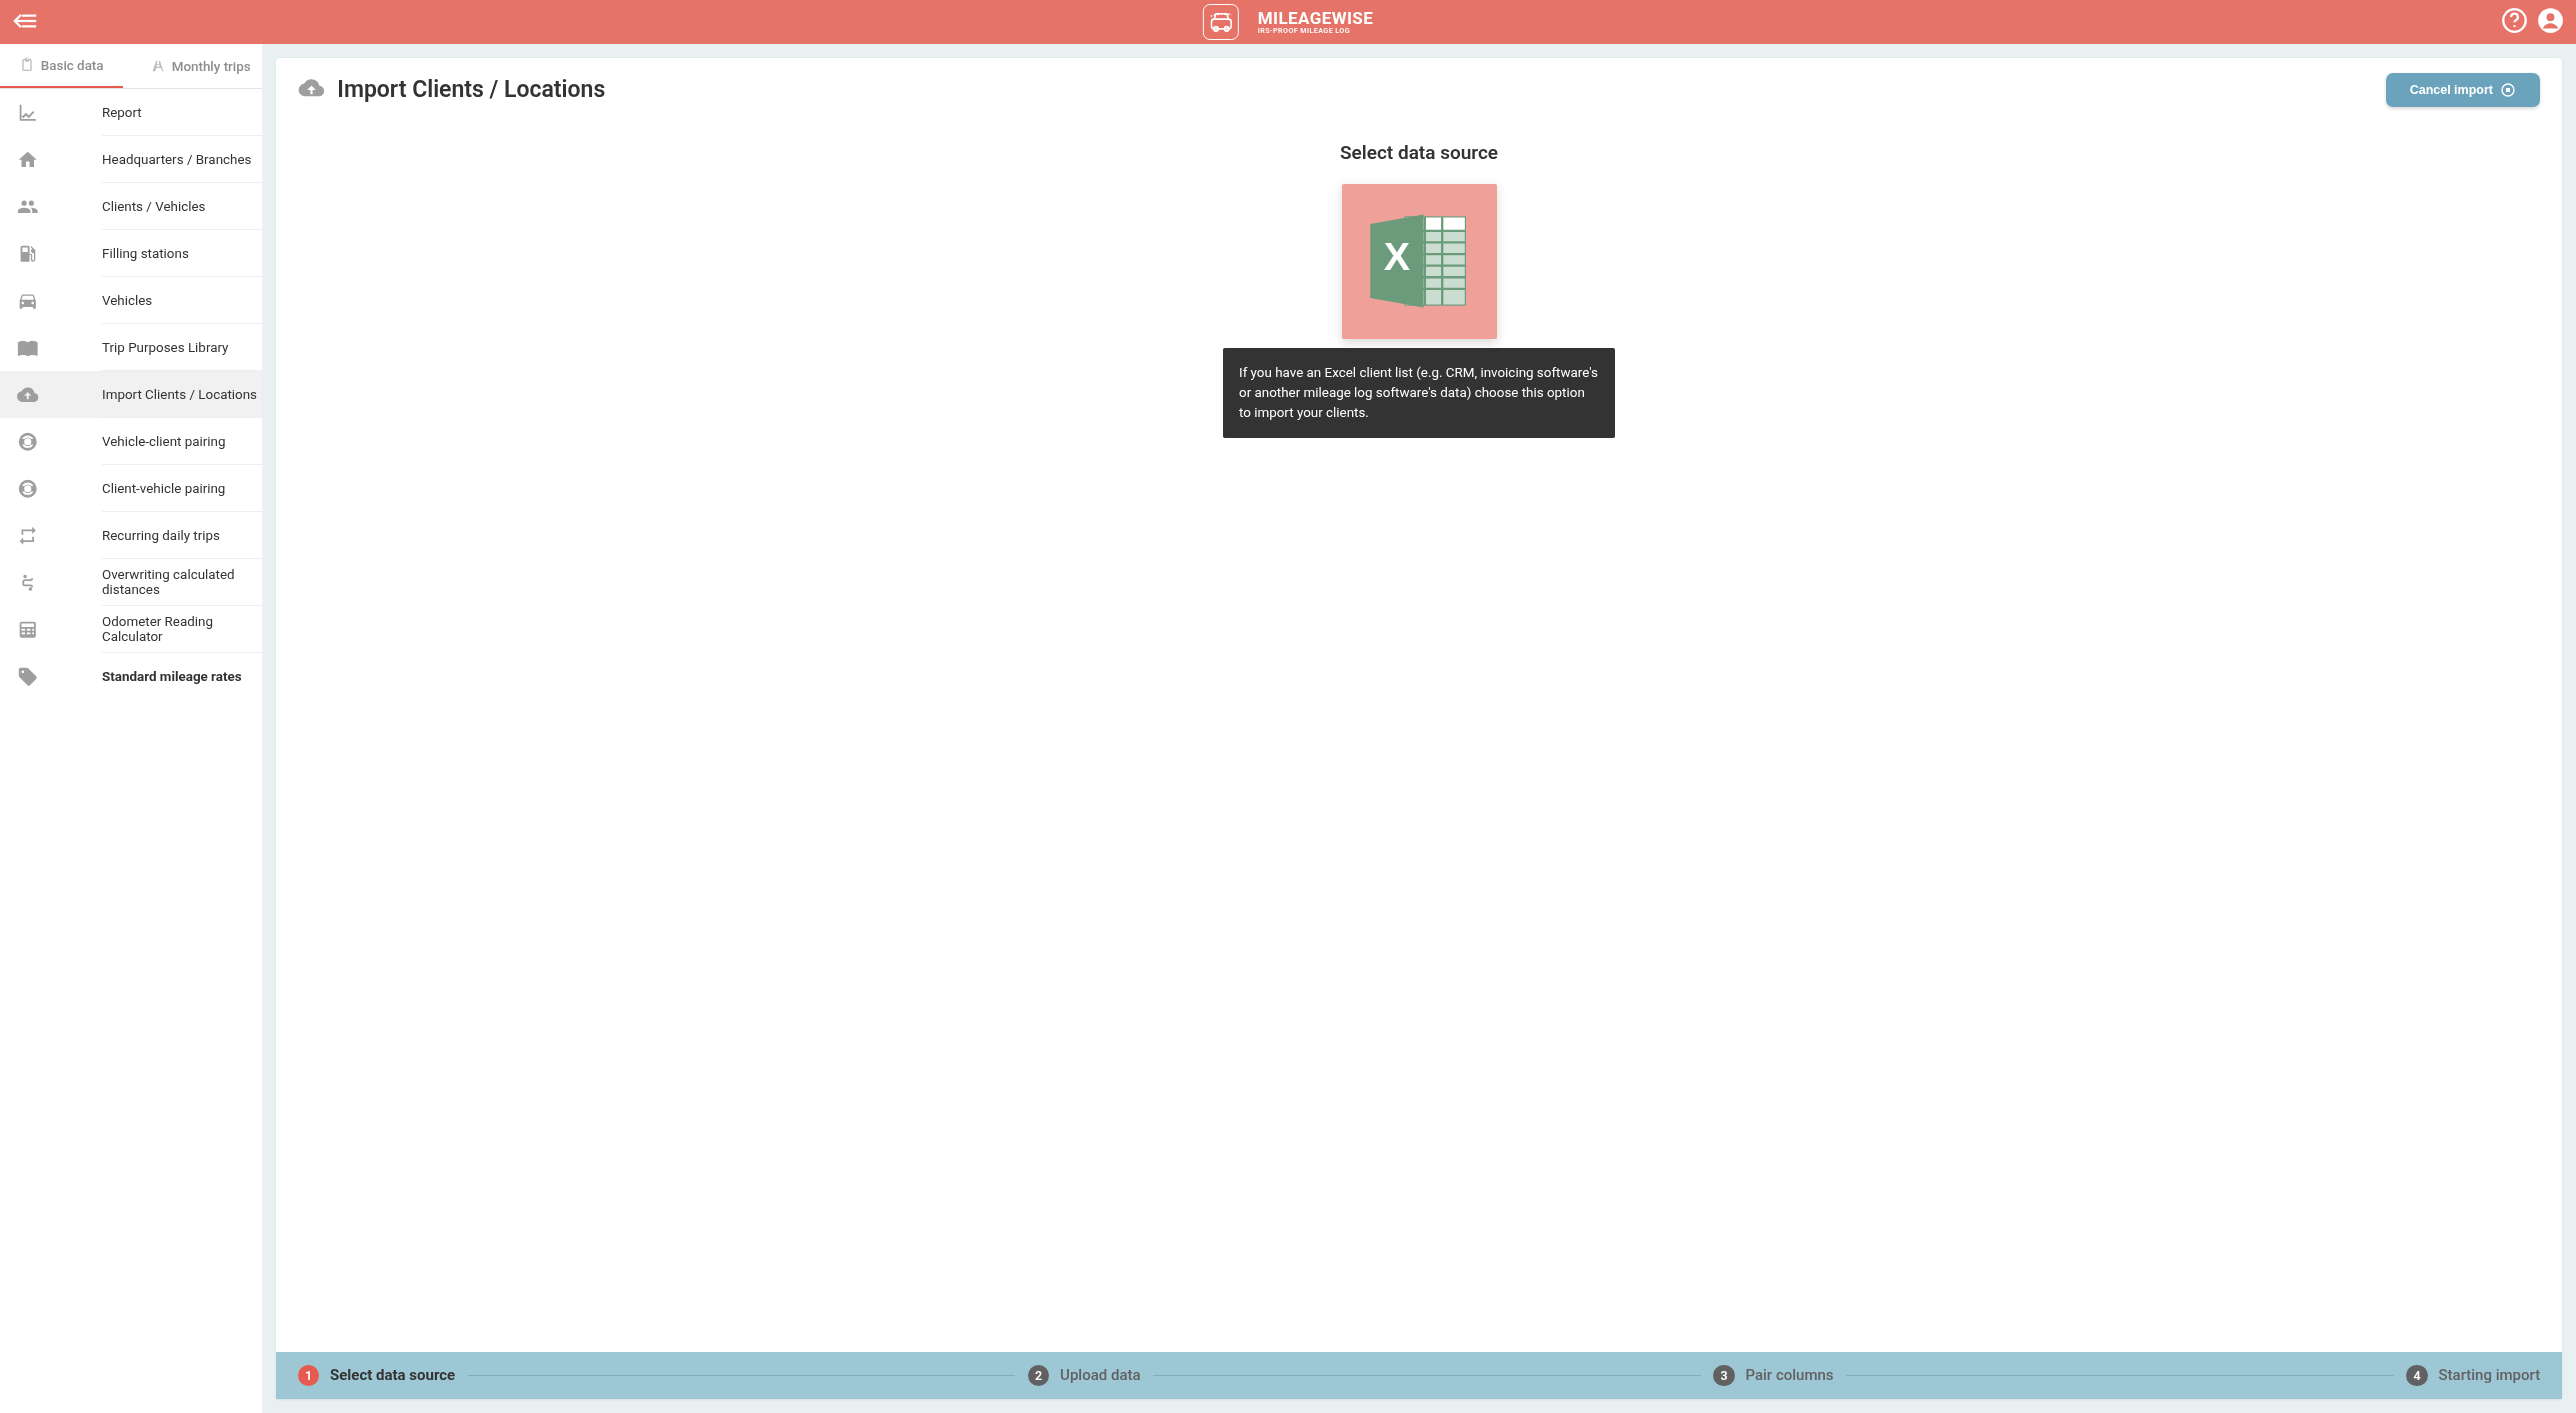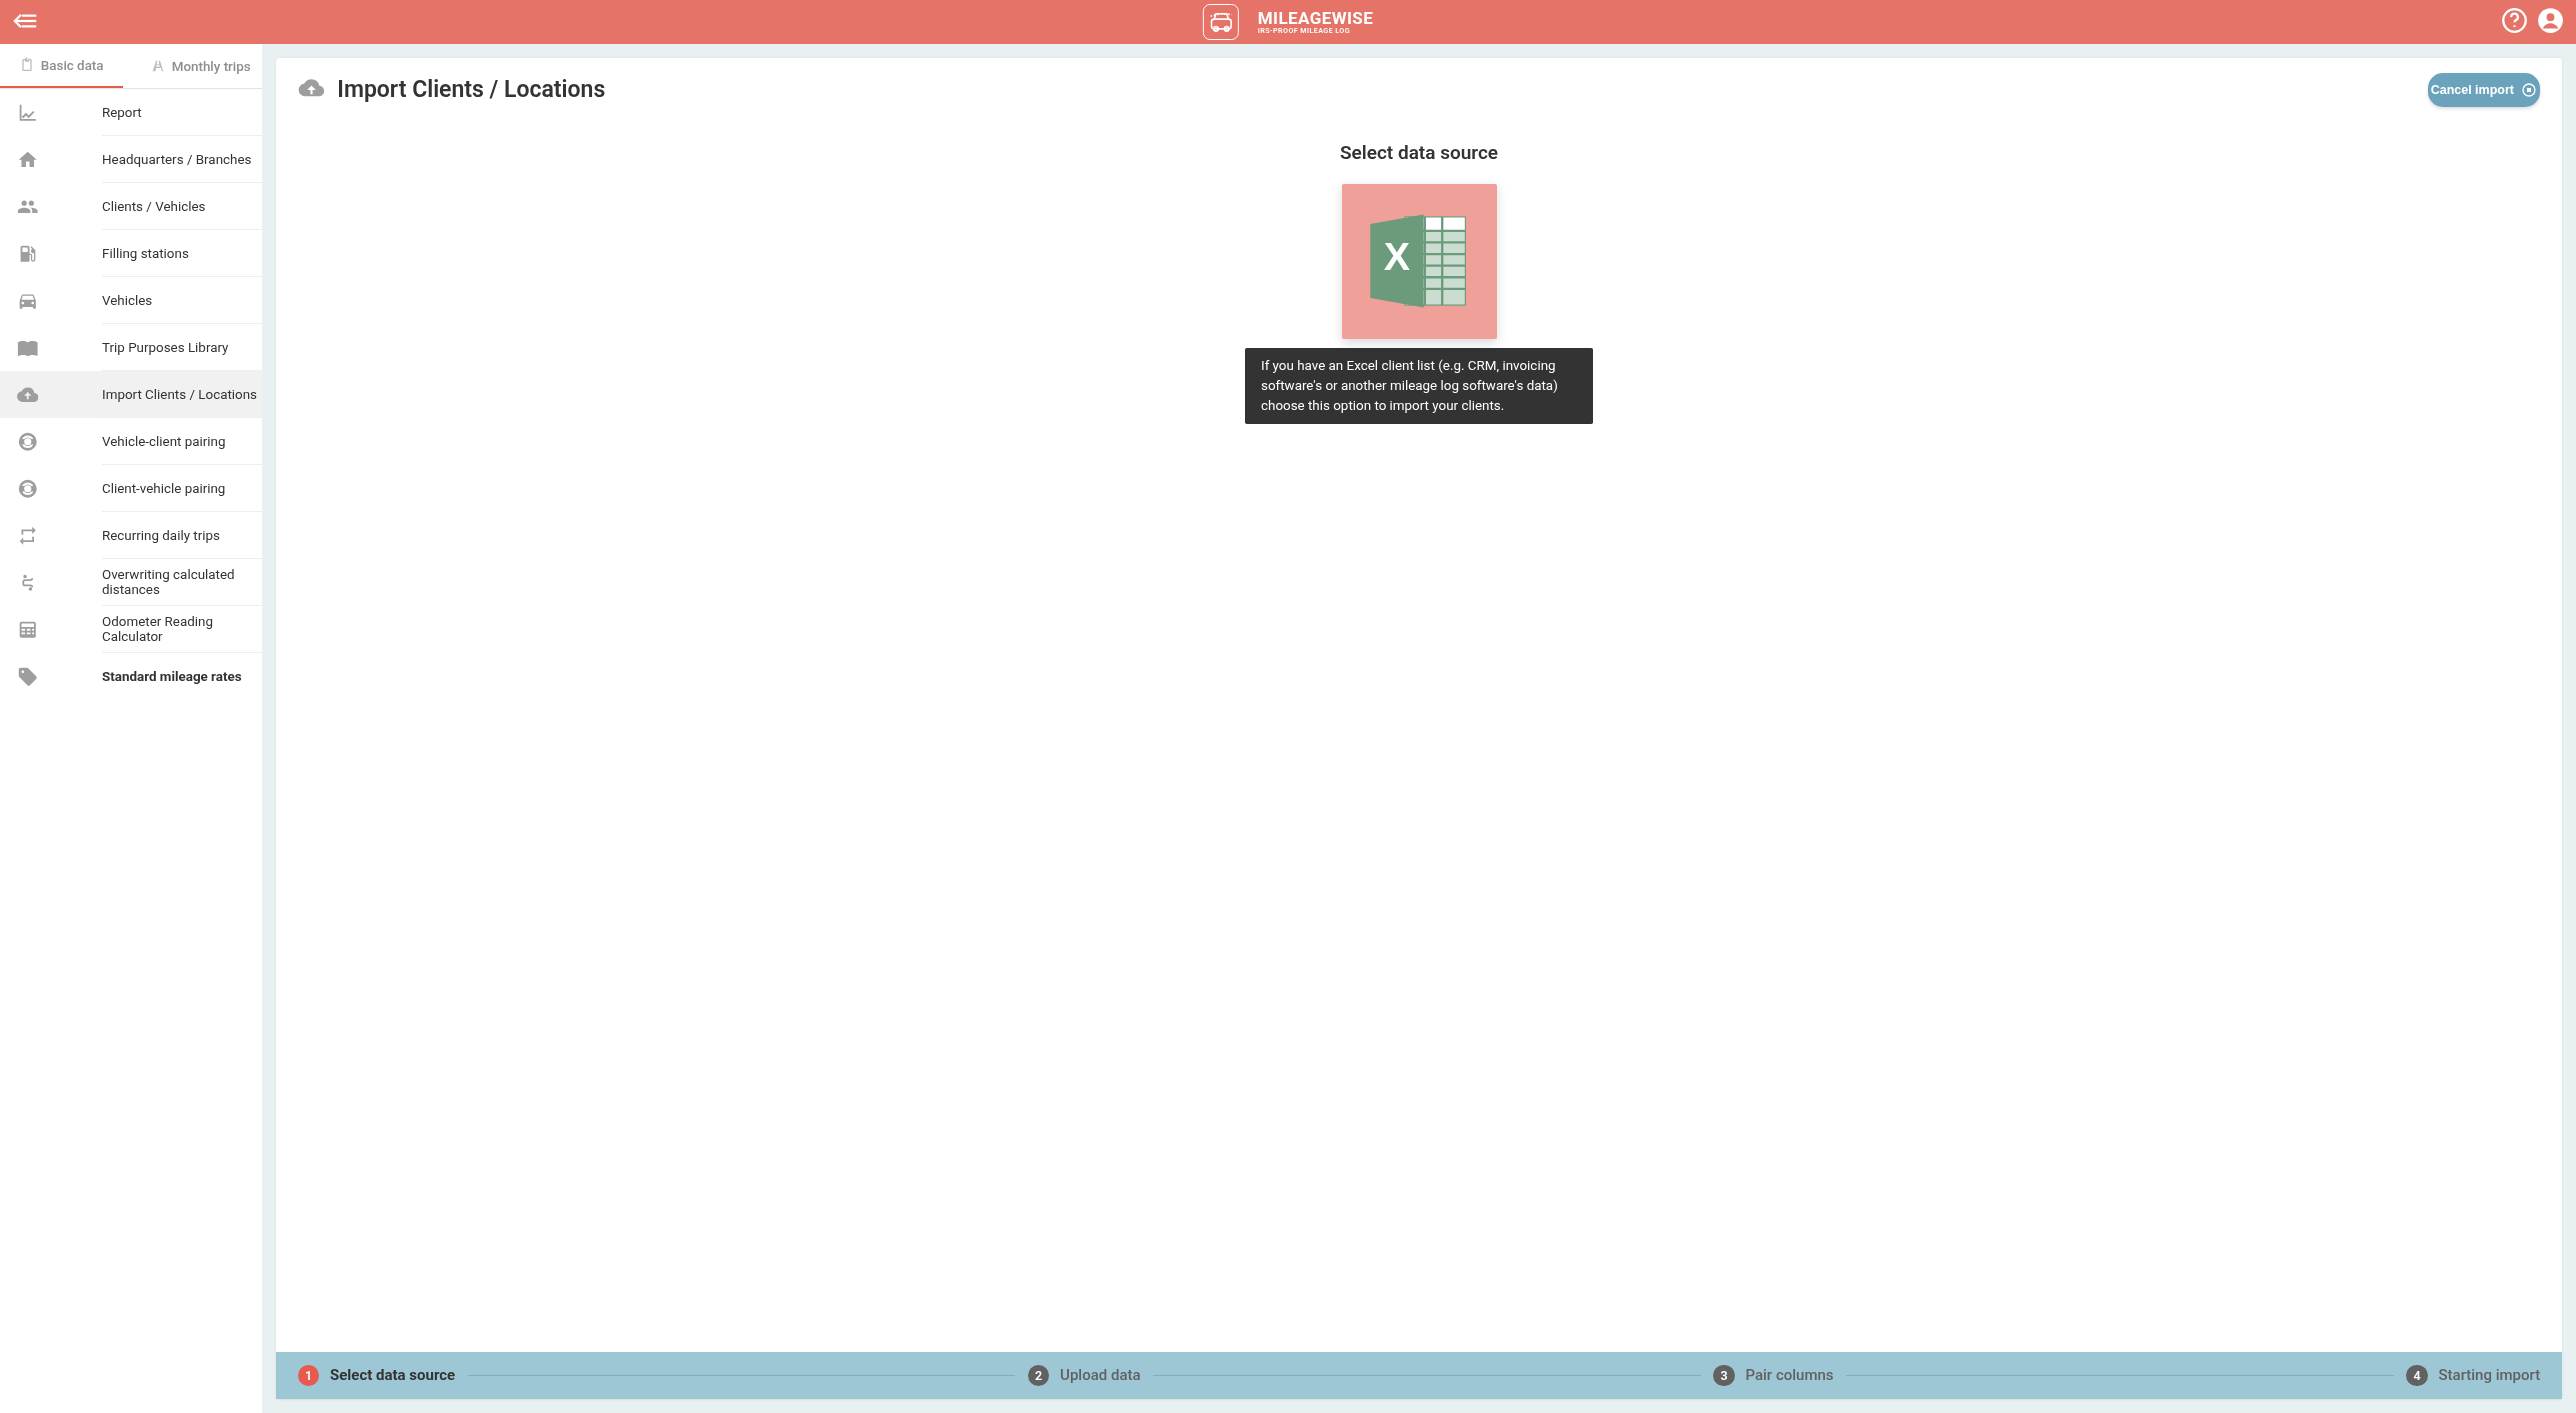--- a/index.html
+++ b/index.html
@@ -31,26 +31,26 @@
     .nav-item-wrap .label-slot { flex:1; border-bottom:0.9px solid #eee; height:100%; display:flex; align-items:center; font-size:13.4px; color:#333;margin-left:44px; }
     .nav-item-wrap:last-child .label-slot { border-bottom:none;font-weight:bold; }
     .nav-icon { fill: #9e9e9e; width: 21.5px; height: 21.5px; }
 
     
     .main { flex: 1; padding: 14.3px; display: flex; }
     .panel { flex: 1; background: #fff; border-radius: 3.6px; display: flex; flex-direction: column; position: relative; box-shadow: 0 0.9px 2.7px rgba(0,0,0,0.08); }
     .panel-header { display: flex; align-items: center; justify-content: space-between; padding: 14.3px 21.5px 7.2px 21.5px; }
     .panel-title-wrap { display:flex; align-items:center; gap:12.5px; }
     .panel-title { font-size: 23px; font-weight: 600; color: #333; }
-    .cancel-btn { background: #6ba3bd; color: #fff; border: none; border-radius: 15px; padding: 9px 3px; font-size: 12.5px; font-weight: 600; display:flex; align-items:center; gap:7.2px; cursor: pointer; box-shadow: 0 1.8px 3.6px rgba(0,0,0,0.15); }
+    .cancel-btn { background: #6ba3bd; color: #fff; border: none; border-radius: 7px; padding: 9px 24px; font-size: 12.5px; font-weight: 600; display:flex; align-items:center; gap:7.2px; cursor: pointer; box-shadow: 0 1.8px 3.6px rgba(0,0,0,0.15); }
 
     .panel-body { flex:1; display:flex; flex-direction:column; align-items:center; padding-top: 27px; }
     .source-heading { font-size: 19px; font-weight: 600; color:#333; margin-bottom: 20px; }
     .source-card { width: 155px; height: 155px; background: #efa199; border-radius: 1.8px; display:flex; align-items:center; justify-content:center; cursor:pointer; box-shadow: 0 3.6px 10.7px rgba(0,0,0,0.15); position: relative; }
-    .tooltip { background: #333333; color: #fff; font-size: 13.4px; padding: 8px 16px; border-radius: 1.8px; width: 348px; margin-top: 9px; line-height: 1.5; }
+    .tooltip { background: #333333; color: #fff; font-size: 13.4px; padding: 15px 16px; border-radius: 1.8px; width: 392px; margin-top: 9px; line-height: 1.5; }
 
     
     .stepper { background: #9ec7d6; display:flex; align-items:center; padding: 12.5px 21.5px; gap: 7.2px; }
     .step { display:flex; align-items:center; gap: 10.7px; }
     .step-num { width: 21.5px; height: 21.5px; border-radius: 50%; background:#616161; color:#fff; display:flex; align-items:center; justify-content:center; font-size:12.5px; font-weight:600; }
     .step.active .step-num { background:#e65a50; }
     .step-label { font-size: 15px; color:#616161; font-weight:500; }
     .step.active .step-label { color:#333; font-weight:700; }
     .step-line { flex:1; border-top: 0.9px solid #7eaec0; margin: 0 5.4px; }
   </style>

